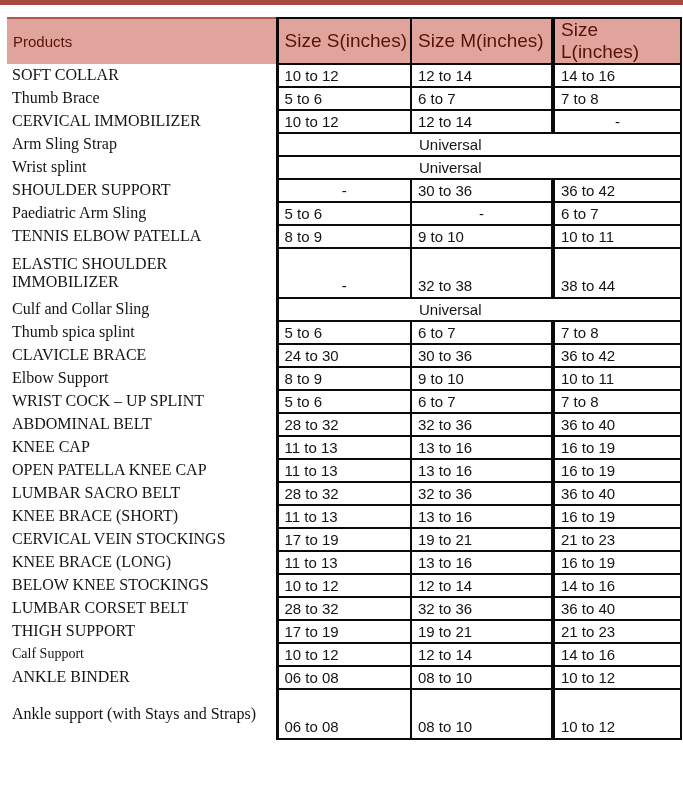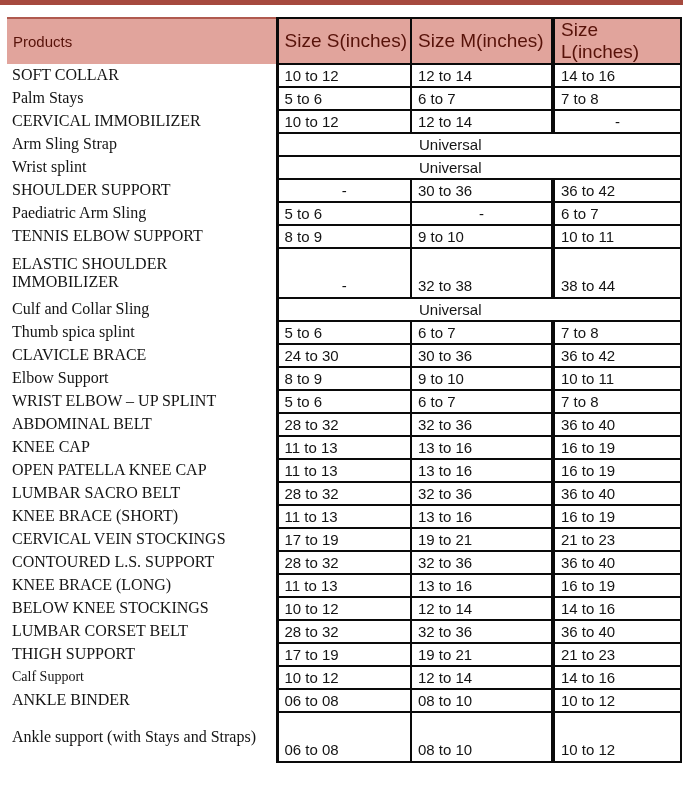--- a/index.html
+++ b/index.html
@@ -75,21 +75,21 @@
     </tr>
   </thead>
   <tbody id="rows">
       <tr>
         <td class="prod">SOFT COLLAR</td>
         <td class="size s-col">10 to 12</td>
         <td class="size">12 to 14</td>
         <td class="size l-col">14 to 16</td>
       </tr>
       <tr>
-        <td class="prod">Palm Stays</td>
+        <td class="prod">Thumb Brace</td>
         <td class="size s-col">5 to 6</td>
         <td class="size">6 to 7</td>
         <td class="size l-col">7 to 8</td>
       </tr>
       <tr>
         <td class="prod">CERVICAL IMMOBILIZER</td>
         <td class="size s-col">10 to 12</td>
         <td class="size">12 to 14</td>
         <td class="size l-col dash">-</td>
       </tr>
@@ -107,21 +107,21 @@
         <td class="size">30 to 36</td>
         <td class="size l-col">36 to 42</td>
       </tr>
       <tr>
         <td class="prod">Paediatric Arm Sling</td>
         <td class="size s-col">5 to 6</td>
         <td class="size dash">-</td>
         <td class="size l-col">6 to 7</td>
       </tr>
       <tr>
-        <td class="prod">TENNIS ELBOW SUPPORT</td>
+        <td class="prod">TENNIS ELBOW PATELLA</td>
         <td class="size s-col">8 to 9</td>
         <td class="size">9 to 10</td>
         <td class="size l-col">10 to 11</td>
       </tr>
       <tr class="tall">
         <td class="prod">ELASTIC SHOULDER IMMOBILIZER</td>
         <td class="size s-col dash">-</td>
         <td class="size">32 to 38</td>
         <td class="size l-col">38 to 44</td>
       </tr>
@@ -141,21 +141,21 @@
         <td class="size">30 to 36</td>
         <td class="size l-col">36 to 42</td>
       </tr>
       <tr>
         <td class="prod">Elbow Support</td>
         <td class="size s-col">8 to 9</td>
         <td class="size">9 to 10</td>
         <td class="size l-col">10 to 11</td>
       </tr>
       <tr>
-        <td class="prod">WRIST ELBOW – UP SPLINT</td>
+        <td class="prod">WRIST COCK – UP SPLINT</td>
         <td class="size s-col">5 to 6</td>
         <td class="size">6 to 7</td>
         <td class="size l-col">7 to 8</td>
       </tr>
       <tr>
         <td class="prod">ABDOMINAL BELT</td>
         <td class="size s-col">28 to 32</td>
         <td class="size">32 to 36</td>
         <td class="size l-col">36 to 40</td>
       </tr>
@@ -181,26 +181,20 @@
         <td class="prod">KNEE BRACE (SHORT)</td>
         <td class="size s-col">11 to 13</td>
         <td class="size">13 to 16</td>
         <td class="size l-col">16 to 19</td>
       </tr>
       <tr>
         <td class="prod">CERVICAL VEIN STOCKINGS</td>
         <td class="size s-col">17 to 19</td>
         <td class="size">19 to 21</td>
         <td class="size l-col">21 to 23</td>
-      </tr>
-      <tr>
-        <td class="prod">CONTOURED L.S. SUPPORT</td>
-        <td class="size s-col">28 to 32</td>
-        <td class="size">32 to 36</td>
-        <td class="size l-col">36 to 40</td>
       </tr>
       <tr>
         <td class="prod">KNEE BRACE (LONG)</td>
         <td class="size s-col">11 to 13</td>
         <td class="size">13 to 16</td>
         <td class="size l-col">16 to 19</td>
       </tr>
       <tr>
         <td class="prod">BELOW KNEE STOCKINGS</td>
         <td class="size s-col">10 to 12</td>

